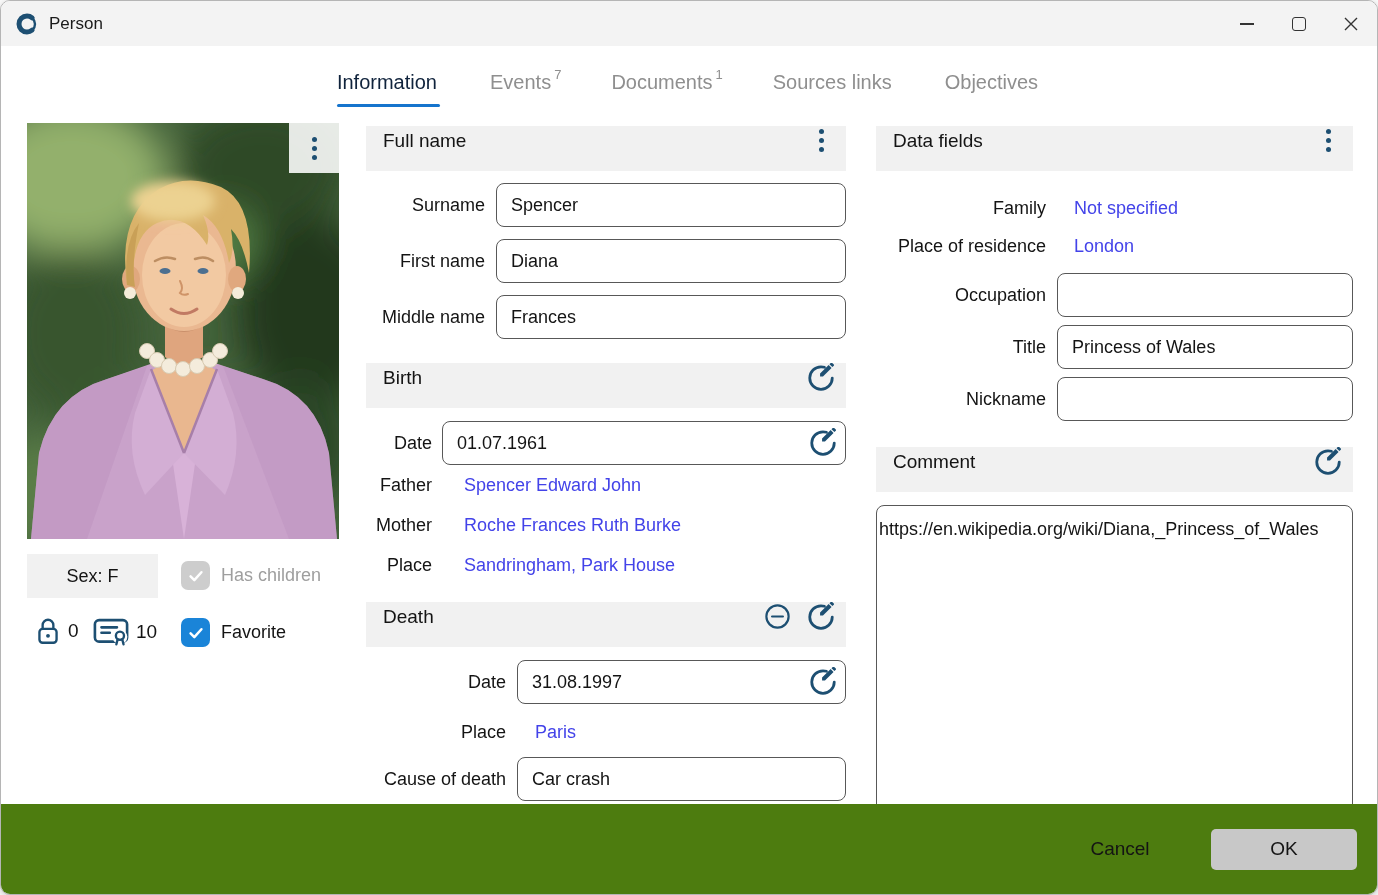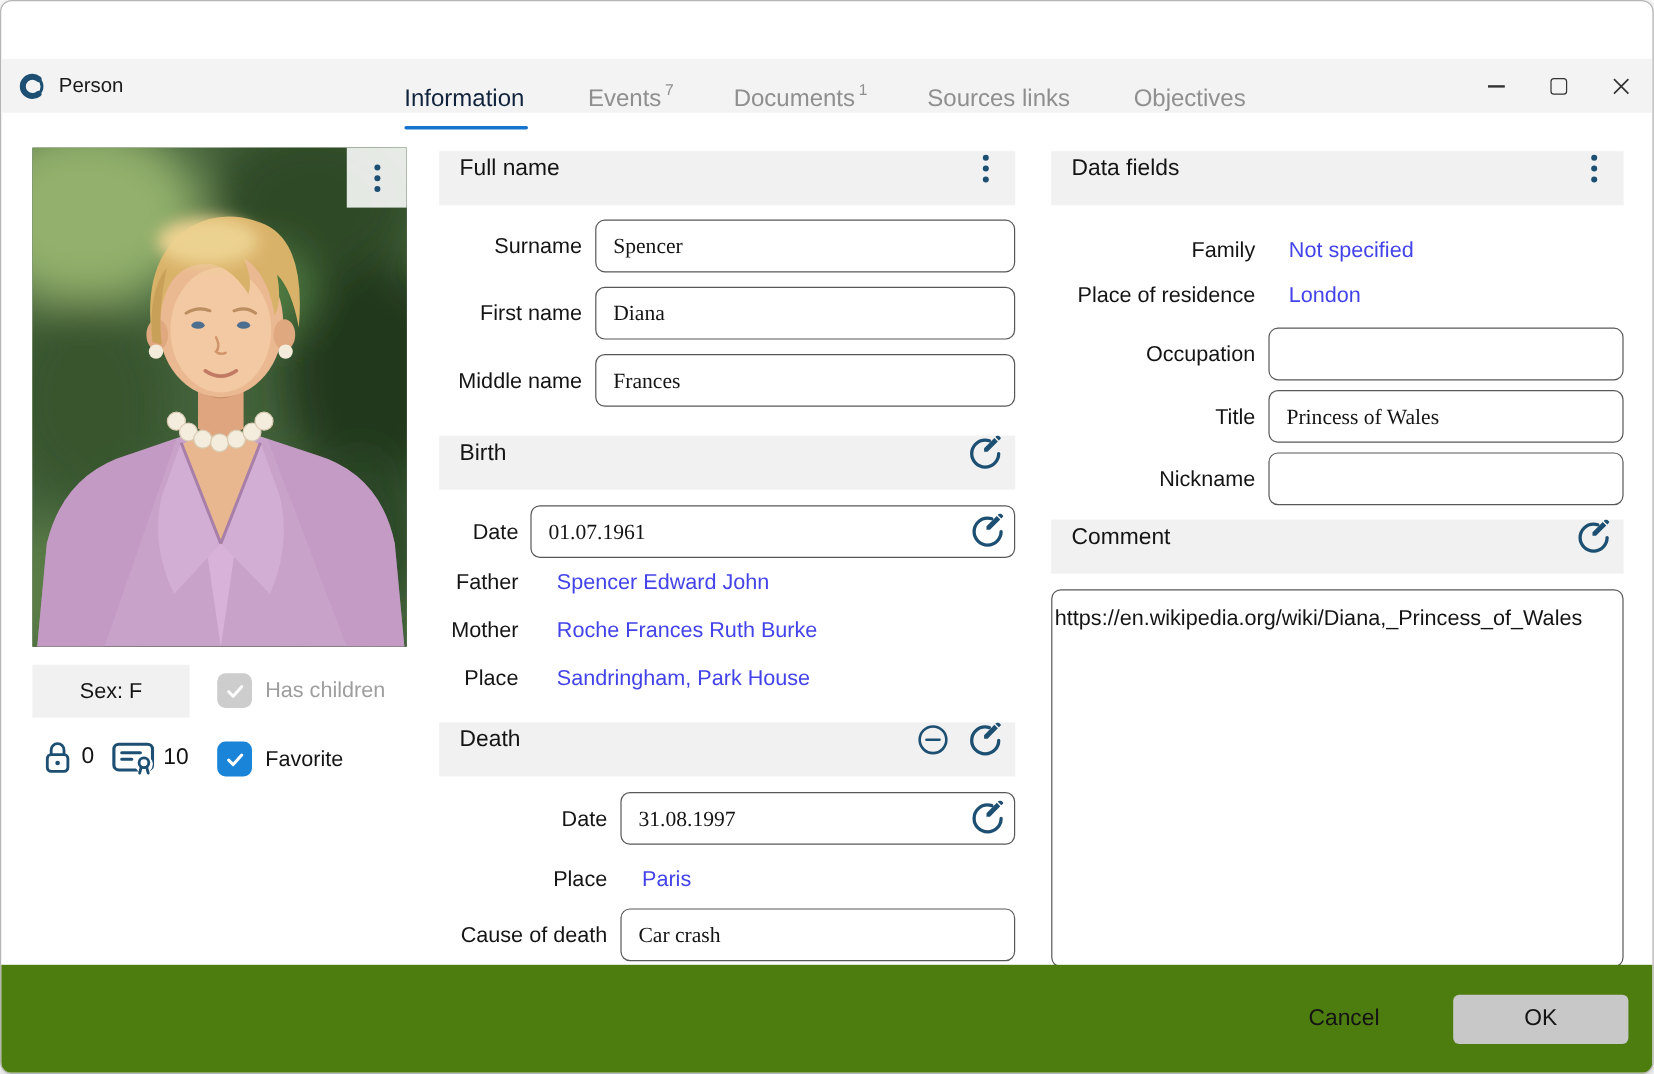--- a/index.html
+++ b/index.html
@@ -2,21 +2,21 @@
 <html><head>
 <meta charset="utf-8">
 <style>
   * { box-sizing: border-box; margin: 0; padding: 0; }
   html,body { width:1378px; height:895px; background:#fdfdfd; font-family:"Liberation Sans","DejaVu Sans",sans-serif; }
   .window { position:absolute; left:0; top:0; width:1378px; height:895px; background:#fff;
             border:1px solid #b5b5b5; border-radius:10px; overflow:hidden;
             box-shadow:0 2px 8px rgba(0,0,0,.22); }
   
   .titlebar { position:absolute; left:0; top:0; width:100%; height:45px; background:#f3f3f3;
-              display:flex; align-items:center;margin-top:48px; }
+              display:flex; align-items:center; }
   .titlebar .logo { margin-left:14px; width:24px; height:24px; }
   .titlebar .win-title { margin-left:10px; font-size:17px; color:#1a1a1a; }
   .win-controls { margin-left:auto; display:flex; height:100%; }
   .win-btn { width:52px; height:100%; display:flex; align-items:center; justify-content:center; cursor:default; }
   .min-glyph { width:14px; height:2px; background:#333; }
   .max-glyph { width:14px; height:14px; border:1.6px solid #333; border-radius:3px; }
   
   .tabs { position:absolute; top:64px; left:0; width:100%; display:flex; justify-content:center; gap:46px; }
   .tab { font-size:20px; color:#8f8f8f; padding:4px 2px 0 2px; text-align:center; cursor:pointer; }
   .tab sup { font-size:13px; margin-left:3px; position:relative; top:-2px; }
@@ -27,21 +27,21 @@
   .section-header { height:45px; background:#f1f1f1; display:flex; align-items:center;
                     padding:0 10px 16px 17px; font-size:19px; color:#141414; }
   .section-header .spacer { flex:1; }
   .kebab { width:30px; height:30px; display:flex; flex-direction:column; align-items:center;
            justify-content:center; gap:4px; cursor:pointer; }
   .kebab i { width:5px; height:5px; border-radius:50%; background:#1d4f72; }
   .icon-btn { width:30px; height:30px; display:flex; align-items:center; justify-content:center; cursor:pointer; }
   .row { display:flex; align-items:center; }
   .lbl { font-size:18px; color:#141414; text-align:right; flex:none; }
   .tinput { height:44px; border:1.6px solid #585858; border-radius:8px; font-size:18px;
-            padding:0 14px; font-family:Liberation Serif, serif; color:#141414; background:#fff; width:100%; }
+            padding:0 14px; font-family:Liberation Sans, sans-serif; color:#141414; background:#fff; width:100%; }
   .link { font-size:18px; color:#4343e9; cursor:pointer; }
   .input-wrap { position:relative; flex:1; }
   .input-wrap .edit-inside { position:absolute; right:8px; top:7px; }
   
   .left-col  { position:absolute; left:26px;  top:122px; width:312px; }
   .mid-col   { position:absolute; left:365px; top:125px; width:480px; }
   .right-col { position:absolute; left:875px; top:125px; width:477px; }
   
   .photo { position:relative; width:312px; height:416px; overflow:hidden; background:#3c5a33; }
   .photo-menu { position:absolute; right:0; top:0; width:50px; height:50px; background:rgba(255,255,255,.88);
@@ -76,21 +76,21 @@
   .death-place-row { margin-top:8px; height:40px; }
   .death-place-row .lbl { width:140px; margin-right:29px; }
   .cause-row { margin-top:5px; }
   .cause-row .lbl { width:140px; margin-right:11px; }
   
   .df-row { height:38px; }
   .df-row.first { margin-top:18px; }
   .df-row .lbl, .df-input-row .lbl { width:170px; margin-right:28px; }
   .df-input-row { margin-top:8px; }
   .df-input-row .lbl { margin-right:11px; }
-  .comment-hdr { margin-top:12px; }
+  .comment-hdr { margin-top:26px; }
   .comment-box { margin-top:13px; width:477px; height:315px; border:1.6px solid #585858; border-radius:8px;
                  font-family:inherit; font-size:18px; line-height:1.55; color:#141414; padding:10px 2px;
                  resize:none; overflow-wrap:break-word; }
   
   .footer { position:absolute; left:0; bottom:0; width:100%; height:90px; background:#4d7c0f;
             display:flex; align-items:center; justify-content:flex-end; }
   .btn-cancel { width:110px; text-align:center; font-size:19px; color:#141414; background:transparent;
                 border:none; font-family:inherit; cursor:pointer; }
   .btn-ok { width:146px; height:41px; margin-left:36px; margin-right:20px; background:#c8c8c8;
             border:none; border-radius:5px; font-size:19px; color:#141414; font-family:inherit; cursor:pointer; }

